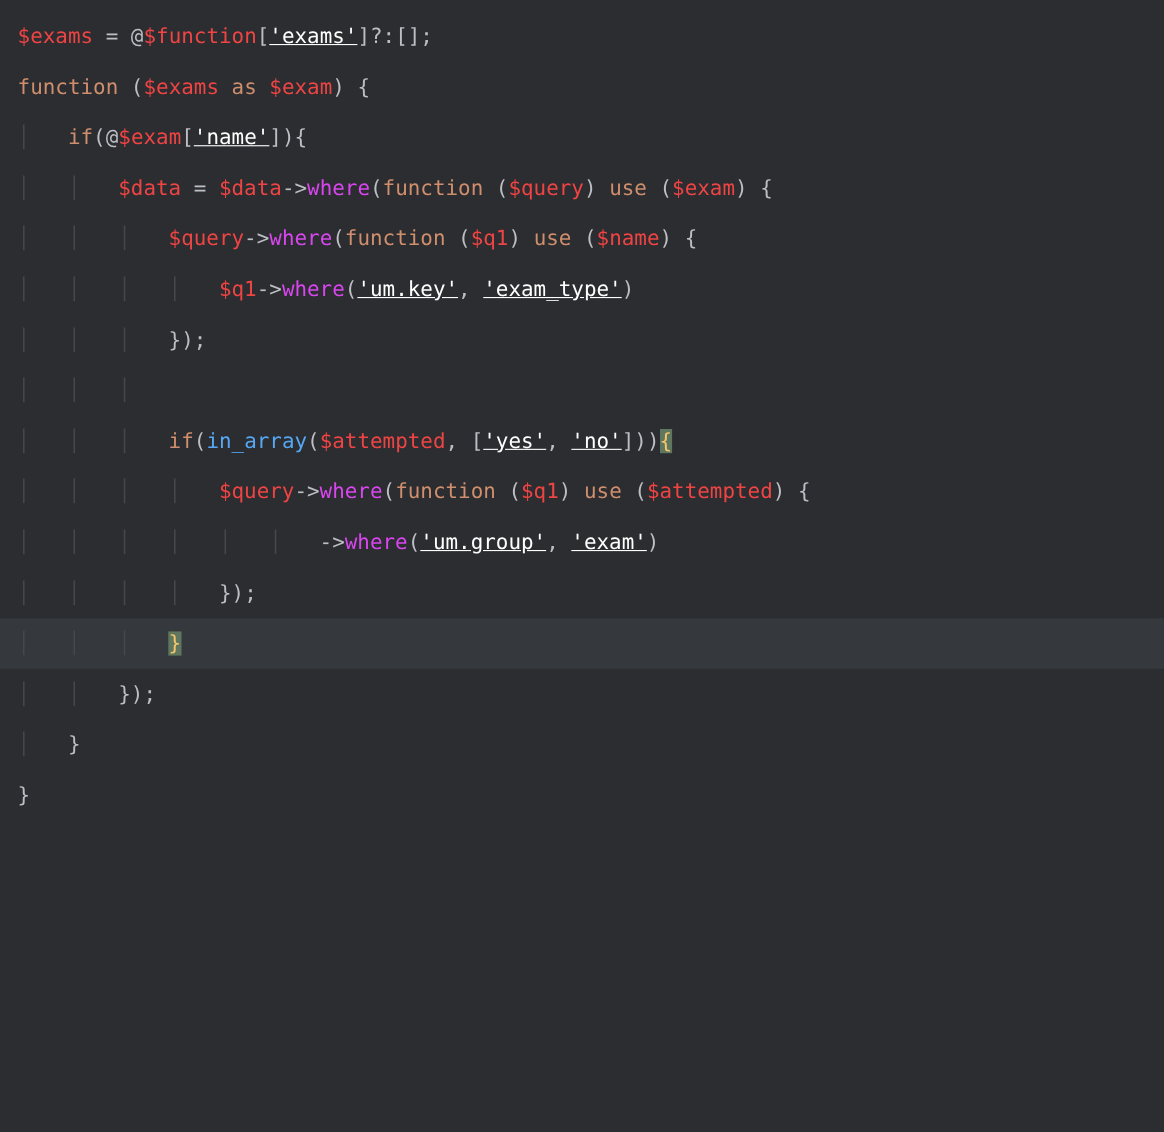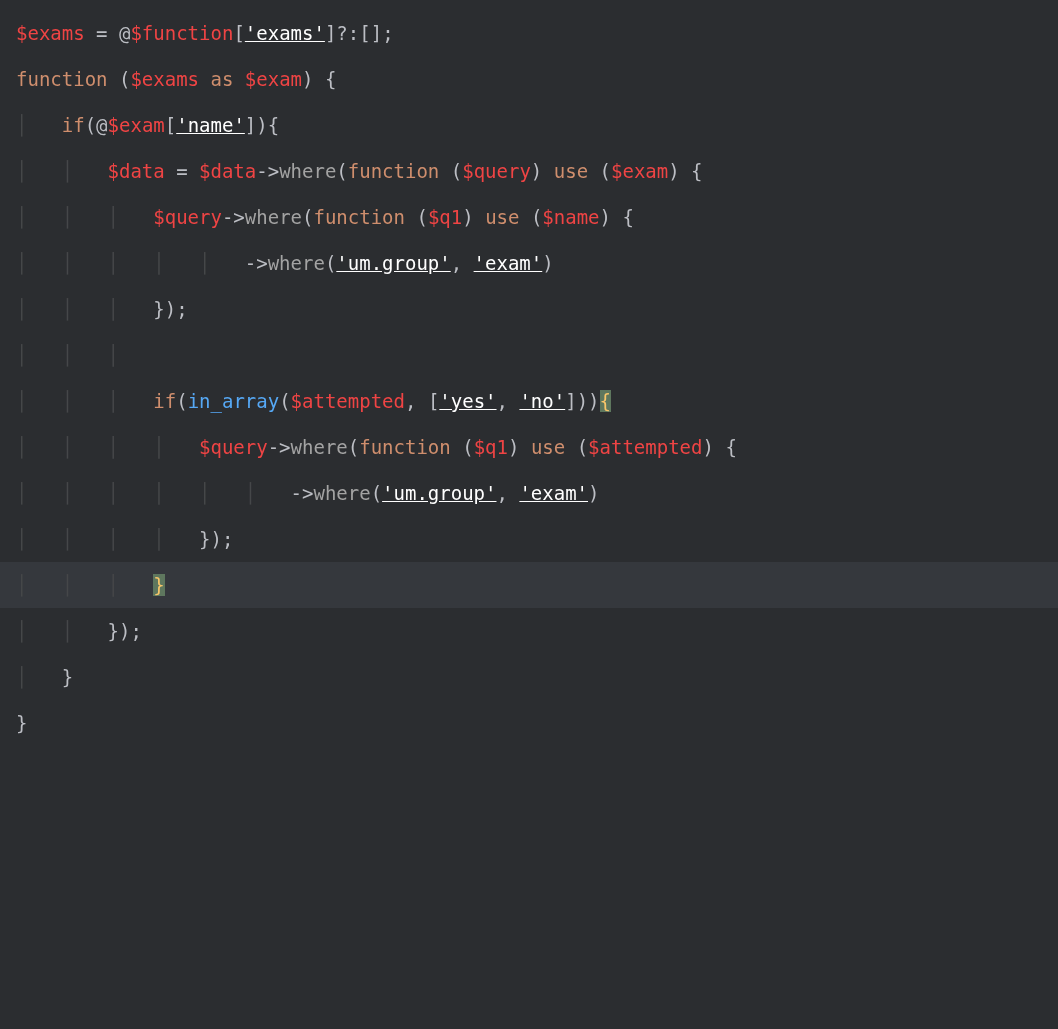--- a/index.html
+++ b/index.html
@@ -28,42 +28,42 @@
   }
   .guide {
     color: #454749;
   }
   .var { color: #ef4444; }
   .op { color: #bcbec4; }
   .punct { color: #bcbec4; }
   .kw { color: #cf8e6d; }
   .str { color: #ffffff; text-decoration: underline; }
   .method { color: #56a8f5; }
-  .mcall { color: #a3a3a3; }
+  .mcall { color: #d946ef; }
   .plain { color: #bcbec4; }
   .brace-hl2 { background: #5e775e; color: #f8c66a;}
 </style>
 </head>
 <body>
 
 <div>
 
 <div class="line"><span class="var">$exams</span><span class="op"> = </span><span class="op">@</span><span class="var">$function</span><span class="punct">[</span><span class="str">'exams'</span><span class="punct">]</span><span class="op">?:</span><span class="punct">[]</span><span class="punct">;</span></div>
 
 <div class="line"><span class="kw">function</span><span class="plain"> </span><span class="punct">(</span><span class="var">$exams</span><span class="plain"> </span><span class="kw">as</span><span class="plain"> </span><span class="var">$exam</span><span class="punct">)</span><span class="plain"> </span><span class="punct">{</span></div>
 
 <div class="line"><span class="guide">│   </span><span class="kw">if</span><span class="punct">(</span><span class="op">@</span><span class="var">$exam</span><span class="punct">[</span><span class="str">'name'</span><span class="punct">]</span><span class="punct">)</span><span class="punct">{</span></div>
 
 <div class="line"><span class="guide">│   │   </span><span class="var">$data</span><span class="op"> = </span><span class="var">$data</span><span class="op">-&gt;</span><span class="mcall">where</span><span class="punct">(</span><span class="kw">function</span><span class="plain"> </span><span class="punct">(</span><span class="var">$query</span><span class="punct">)</span><span class="plain"> </span><span class="kw">use</span><span class="plain"> </span><span class="punct">(</span><span class="var">$exam</span><span class="punct">)</span><span class="plain"> </span><span class="punct">{</span></div>
 
 
 <div class="line"><span class="guide">│   │   │   </span><span class="var">$query</span><span class="op">-&gt;</span><span class="mcall">where</span><span class="punct">(</span><span class="kw">function</span><span class="plain"> </span><span class="punct">(</span><span class="var">$q1</span><span class="punct">)</span><span class="plain"> </span><span class="kw">use</span><span class="plain"> </span><span class="punct">(</span><span class="var">$name</span><span class="punct">)</span><span class="plain"> </span><span class="punct">{</span></div>
 
+<div class="line"><span class="guide">│   │   │   │   </span><span class="var">$q1</span><span class="op">-&gt;</span><span class="mcall">where</span><span class="punct">(</span><span class="str">'um.key'</span><span class="punct">, </span><span class="str">'exam_type'</span><span class="punct">)</span></div>
 
-<div class="line"><span class="guide">│   │   │   │   │   </span><span class="op">-&gt;</span><span class="mcall">where</span><span class="punct">(</span><span class="str">'um.group'</span><span class="punct">, </span><span class="str">'exam'</span><span class="punct">)</span></div>
 
 
 <div class="line"><span class="guide">│   │   │   </span><span class="punct">}</span><span class="punct">)</span><span class="punct">;</span></div>
 
 <div class="line"><span class="guide">│   │   │   </span></div>
 
 
 <div class="line"><span class="guide">│   │   │   </span><span class="kw">if</span><span class="punct">(</span><span class="method">in_array</span><span class="punct">(</span><span class="var">$attempted</span><span class="punct">, </span><span class="punct">[</span><span class="str">'yes'</span><span class="punct">, </span><span class="str">'no'</span><span class="punct">]</span><span class="punct">)</span><span class="punct">)</span><span class="brace-hl2">{</span></div>
 
 <div class="line"><span class="guide">│   │   │   │   </span><span class="var">$query</span><span class="op">-&gt;</span><span class="mcall">where</span><span class="punct">(</span><span class="kw">function</span><span class="plain"> </span><span class="punct">(</span><span class="var">$q1</span><span class="punct">)</span><span class="plain"> </span><span class="kw">use</span><span class="plain"> </span><span class="punct">(</span><span class="var">$attempted</span><span class="punct">)</span><span class="plain"> </span><span class="punct">{</span></div>

